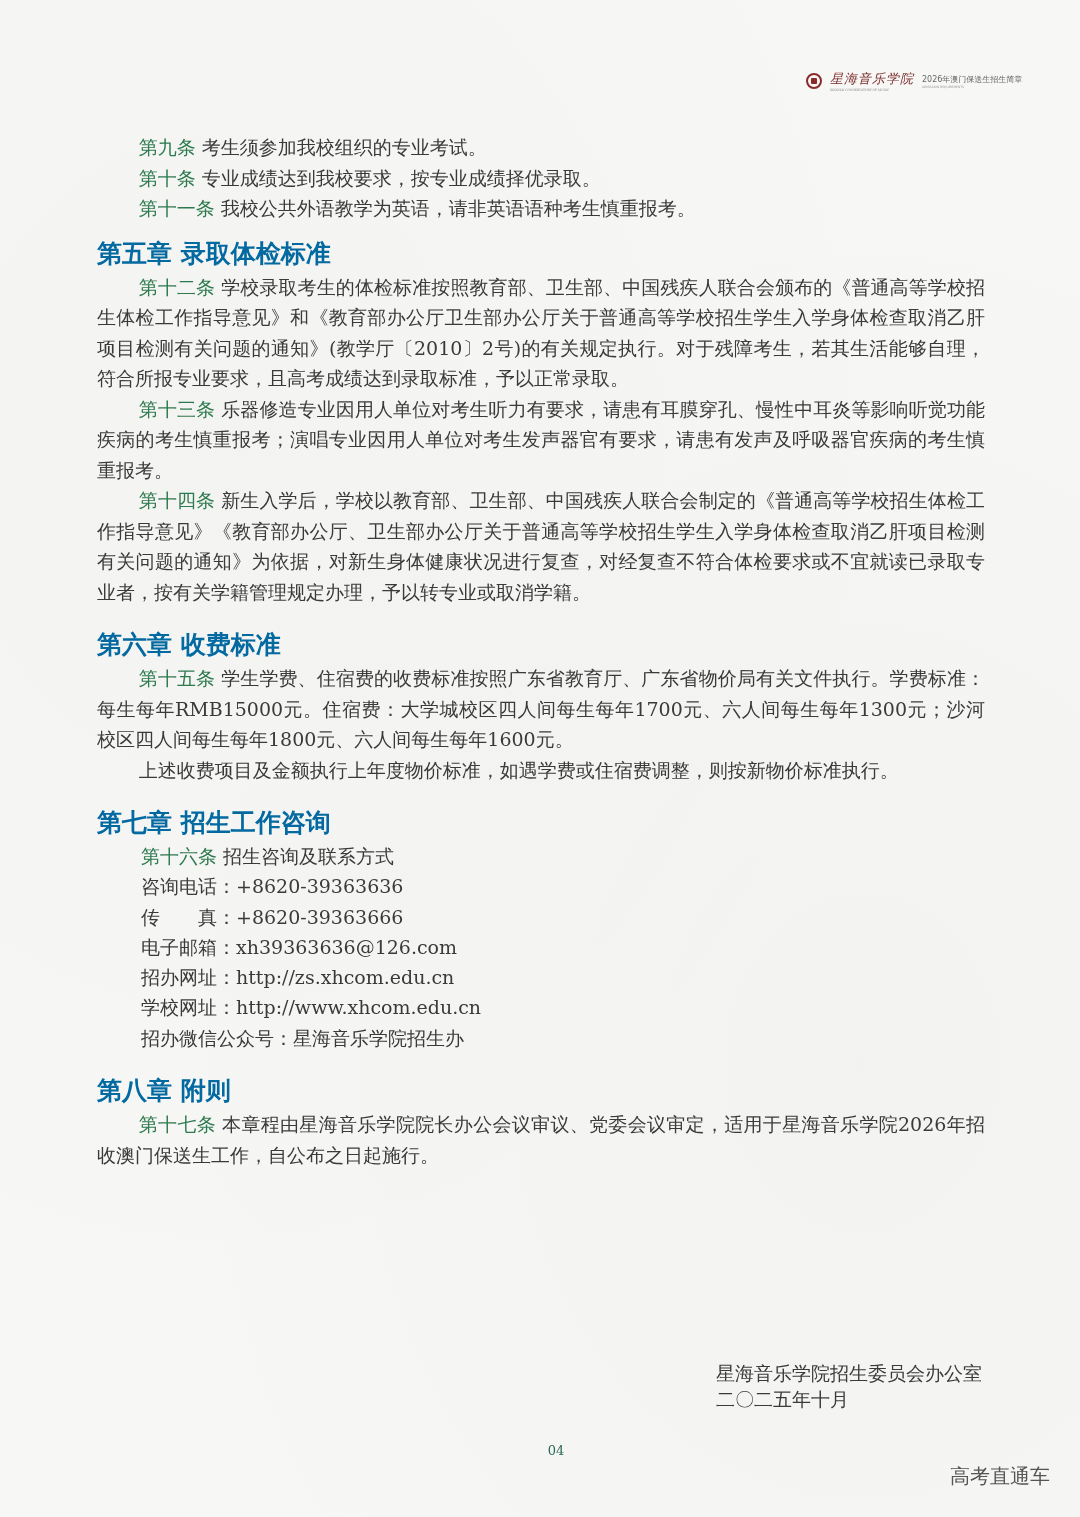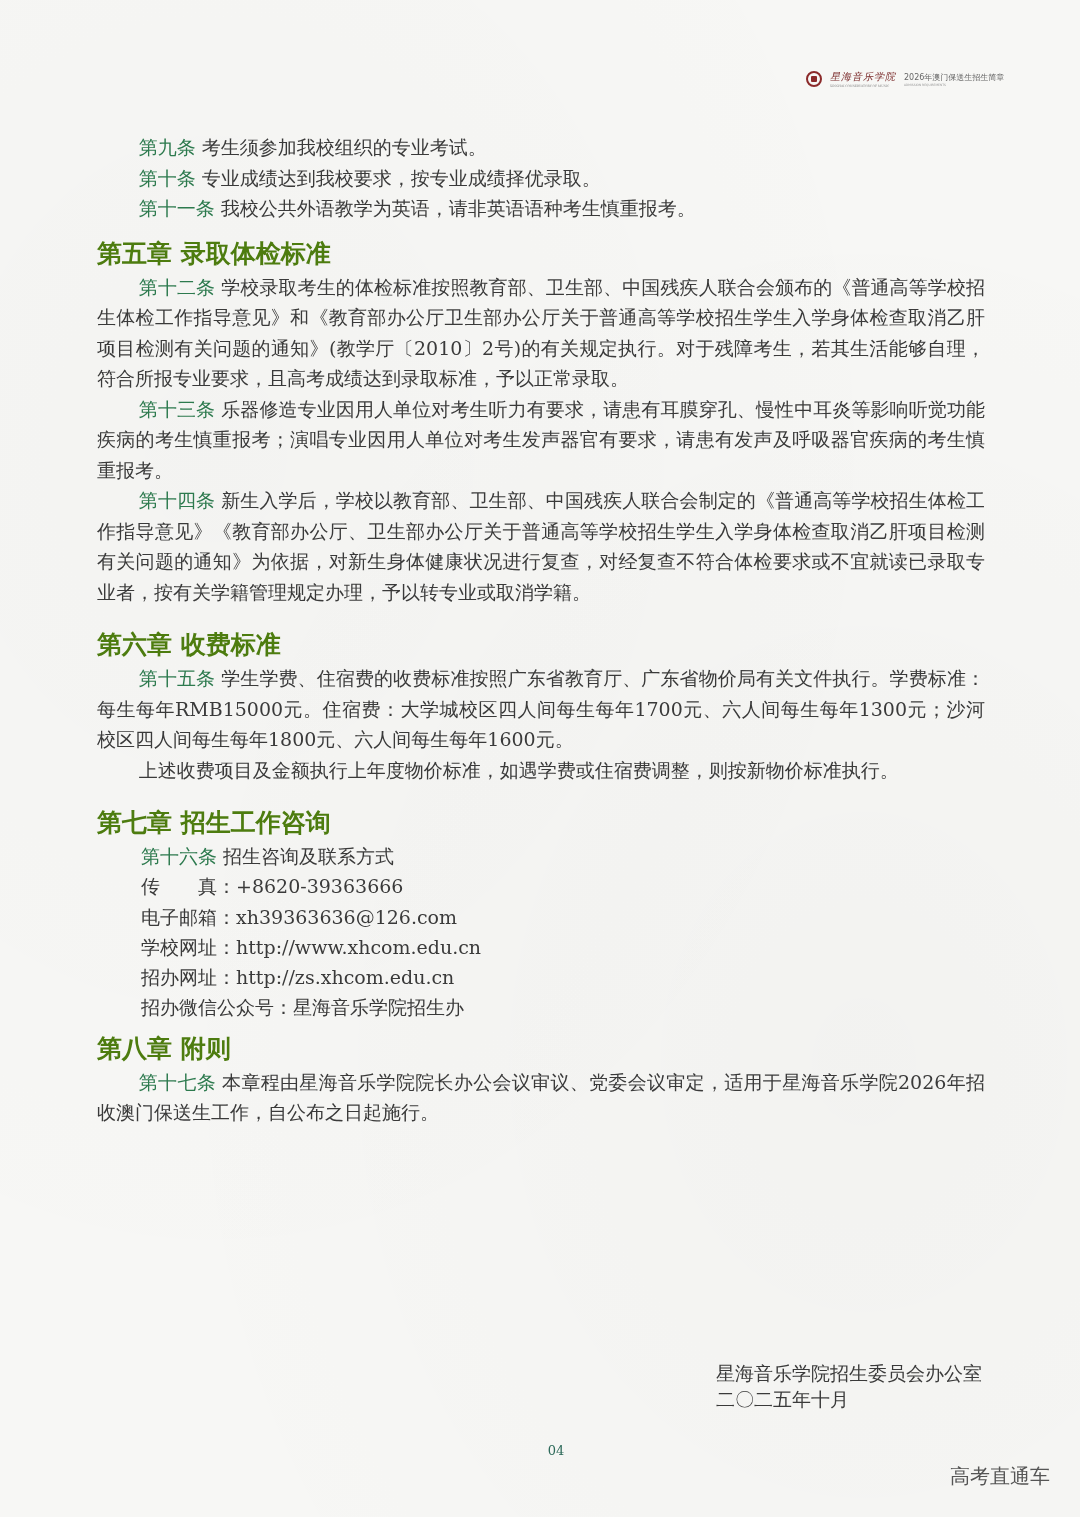--- a/index.html
+++ b/index.html
@@ -20,32 +20,32 @@
     position: absolute; top: 70px; left: 806px; display: flex; align-items: center; gap: 8px;
   }
   .logo-circle {
     width: 16px; height: 16px; border-radius: 50%; border: 2px solid #8b2a2a;
     box-sizing: border-box; position: relative;
   }
   .logo-circle::after {
     content: ""; position: absolute; left: 3px; top: 3px; width: 6px; height: 6px;
     background: #8b2a2a; border-radius: 1px;
   }
-  .logo-text { font-size: 10px; color: #7a2a2a; font-style: italic; letter-spacing: 1px; }
+  .logo-text { font-size: 13px; color: #7a2a2a; font-style: italic; letter-spacing: 1px; }
   .logo-sub { font-size: 3px; color: #888; }
   .header-title { font-size: 8px; color: #666; font-family: "DejaVu Sans", sans-serif; }
   .header-sub { font-size: 3px; color: #999; font-family: "DejaVu Sans", sans-serif; }
   .content {
     position: absolute; left: 97px; top: 132px; width: 888px;
     font-size: 19px; line-height: 30.5px;
   }
   .article { margin: 0; text-indent: 2.2em; text-align: justify; }
   .art-label { color: #2d7a4e; font-weight: normal; margin-right: 6px; }
   .chapter {
-    color: #4d7c0f; font-size: 25px; font-weight: bold; margin: 10px 0 -2px 0; line-height: 40px;
+    color: #0369a1; font-size: 25px; font-weight: bold; margin: 10px 0 -2px 0; line-height: 40px;
   }
   .contact { padding-left: 44px; }
   .contact div { line-height: 30.3px; }
   .signature {
     position: absolute; right: 98px; top: 1360px; text-align: left; font-size: 19px; line-height: 26px; color: #3a3a3a;
   }
   .page-num {
     position: absolute; top: 1443px; left: 0; width: 1080px; text-align: center;
     font-size: 13px; font-weight: normal; color: #2d6a5a; padding-left: 16px;
   }
@@ -81,28 +81,29 @@
   <p class="article"><span class="art-label">第十三条</span><span>乐器修造专业因用人单位对考生听力有要求，请患有耳膜穿孔、慢性中耳炎等影响听觉功能疾病的考生慎重报考；演唱专业因用人单位对考生发声器官有要求，请患有发声及呼吸器官疾病的考生慎重报考。</span></p>
   <p class="article"><span class="art-label">第十四条</span><span>新生入学后，学校以教育部、卫生部、中国残疾人联合会制定的《普通高等学校招生体检工作指导意见》《教育部办公厅、卫生部办公厅关于普通高等学校招生学生入学身体检查取消乙肝项目检测有关问题的通知》为依据，对新生身体健康状况进行复查，对经复查不符合体检要求或不宜就读已录取专业者，按有关学籍管理规定办理，予以转专业或取消学籍。</span></p>
 
   <div class="chapter" style="margin-top:18px">第六章 收费标准</div>
   <p class="article"><span class="art-label">第十五条</span><span>学生学费、住宿费的收费标准按照广东省教育厅、广东省物价局有关文件执行。学费标准：每生每年RMB15000元。住宿费：大学城校区四人间每生每年1700元、六人间每生每年1300元；沙河校区四人间每生每年1800元、六人间每生每年1600元。</span></p>
   <p class="article">上述收费项目及金额执行上年度物价标准，如遇学费或住宿费调整，则按新物价标准执行。</p>
 
   <div class="chapter" style="margin-top:18px">第七章  招生工作咨询</div>
   <div class="contact">
     <div><span class="art-label">第十六条</span><span>招生咨询及联系方式</span></div>
+    <div>咨询电话：+8620-39363636</div>
     <div>传　　真：+8620-39363666</div>
     <div>电子邮箱：xh39363636@126.com</div>
+    <div>招办网址：http://zs.xhcom.edu.cn</div>
     <div>学校网址：http://www.xhcom.edu.cn</div>
-    <div>招办网址：http://zs.xhcom.edu.cn</div>
     <div>招办微信公众号：星海音乐学院招生办</div>
   </div>
 
-  <div class="chapter" style="margin-top:6px">第八章  附则</div>
+  <div class="chapter" style="margin-top:18px">第八章  附则</div>
   <p class="article"><span class="art-label">第十七条</span><span>本章程由星海音乐学院院长办公会议审议、党委会议审定，适用于星海音乐学院2026年招收澳门保送生工作，自公布之日起施行。</span></p>
 </div>
 
 <div class="signature">
   <div>星海音乐学院招生委员会办公室</div>
   <div>二〇二五年十月</div>
 </div>
 
 <div class="page-num">04</div>
 <div class="watermark">高考直通车</div>

